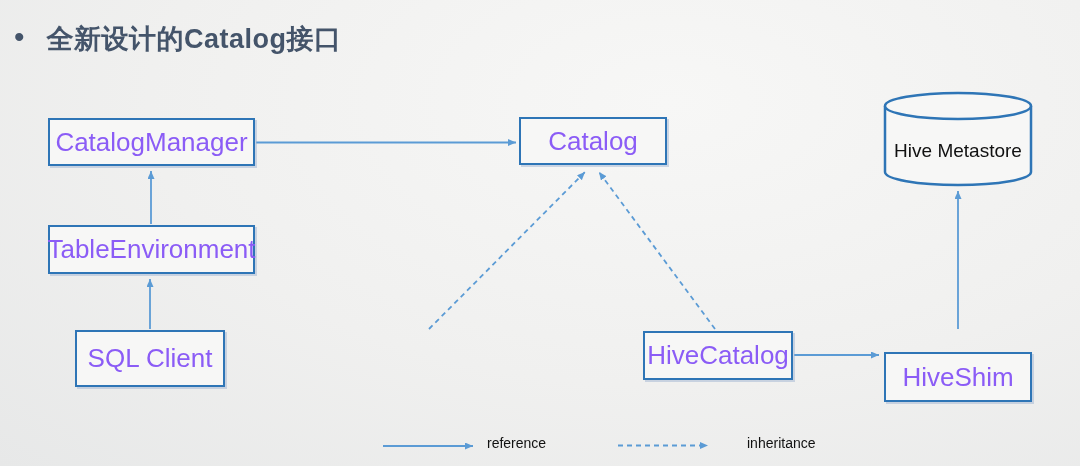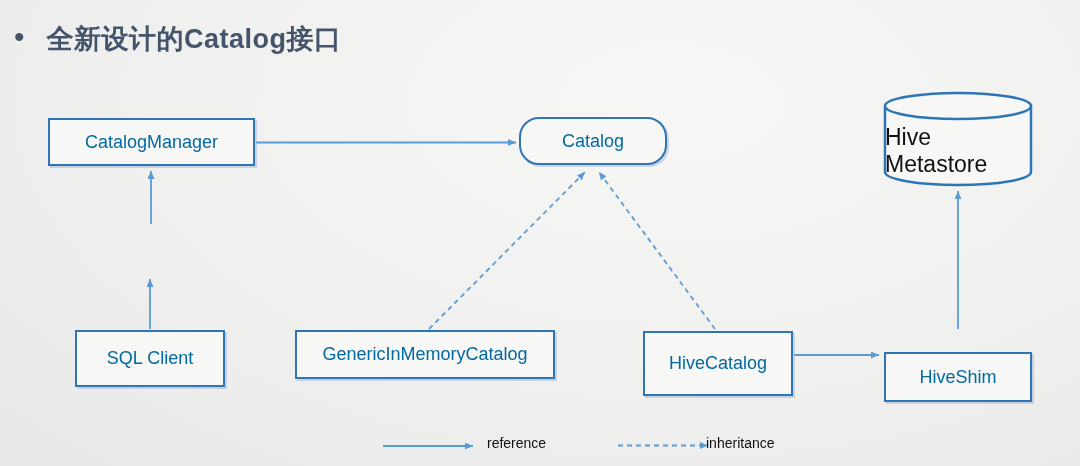--- a/index.html
+++ b/index.html
@@ -22,41 +22,41 @@
     margin:8px;color:#44546a;font-size:27px;font-weight:700;
     letter-spacing:0.5px;
   }
   .node{
     position:absolute;
     box-sizing:border-box;
     border:2.5px solid #2e75b6;
     background:#f7f7f6;
     box-shadow:2px 2px 0 rgba(160,180,210,0.5);
     display:flex;align-items:center;justify-content:center;
-    font-size:18px;color:#0369a1;
+    font-size:26px;color:#8b5cf6;
   }
   .n-catalog-manager{left:48px;top:118px;width:207px;height:48px;}
   .n-table-environment{left:48px;top:225px;width:207px;height:49px;}
   .n-sql-client{left:75px;top:330px;width:150px;height:57px;}
-  .n-catalog{left:519px;top:117px;width:148px;height:48px;border-radius:20px;}
+  .n-catalog{left:519px;top:117px;width:148px;height:48px;}
   .n-generic{left:295px;top:330px;width:260px;height:49px;}
-  .n-hive-catalog{left:643px;top:331px;width:150px;height:65px;}
+  .n-hive-catalog{left:643px;top:331px;width:150px;height:49px;}
   .n-hive-shim{left:884px;top:312px;width:148px;height:50px;margin-top:40px;}
   .metastore-label{
     position:absolute;left:885px;top:136px;width:146px;height:30px;
     display:flex;align-items:center;justify-content:center;
-    font-size:23px;color:#111;
+    font-size:19px;color:#111;
   }
   .edges{position:absolute;left:0;top:0;width:1080px;height:466px;}
   .legend-label{
     position:absolute;top:435px;
     font-size:14px;color:#111;
   }
   .legend-reference{left:487px;}
-  .legend-inheritance{left:706px;}
+  .legend-inheritance{left:747px;}
 </style>
 </head>
 <body>
 
 <div class="stage">
 
   <div class="title-row">
     <span class="bullet">•</span>
     <h1 class="title">全新设计的Catalog接口</h1>
   </div>
@@ -80,23 +80,23 @@
     <line x1="958" y1="329" x2="958" y2="191" stroke="#5b9bd5" stroke-width="1.8" marker-end="url(#arrow)"></line>
 
     <line x1="429" y1="329" x2="585" y2="172" stroke="#5b9bd5" stroke-width="1.8" stroke-dasharray="5 4" marker-end="url(#arrow)"></line>
     <line x1="715" y1="329" x2="599" y2="172" stroke="#5b9bd5" stroke-width="1.8" stroke-dasharray="5 4" marker-end="url(#arrow)"></line>
 
     <line x1="383" y1="446" x2="473" y2="446" stroke="#5b9bd5" stroke-width="1.8" marker-end="url(#arrow)"></line>
     <line x1="618" y1="445.5" x2="708" y2="445.5" stroke="#5b9bd5" stroke-width="1.8" stroke-dasharray="5 4" marker-end="url(#arrow)"></line>
   </svg>
 
   <div class="node n-catalog-manager">CatalogManager</div>
+  <div class="node n-table-environment">TableEnvironment</div>
   <div class="node n-sql-client">SQL Client</div>
   <div class="node n-catalog">Catalog</div>
-  <div class="node n-generic">GenericInMemoryCatalog</div>
   <div class="node n-hive-catalog">HiveCatalog</div>
   <div class="node n-hive-shim">HiveShim</div>
   <div class="metastore-label">Hive Metastore</div>
 
   <div class="legend-label legend-reference">reference</div>
   <div class="legend-label legend-inheritance">inheritance</div>
 
 </div>
 
 </body></html>

